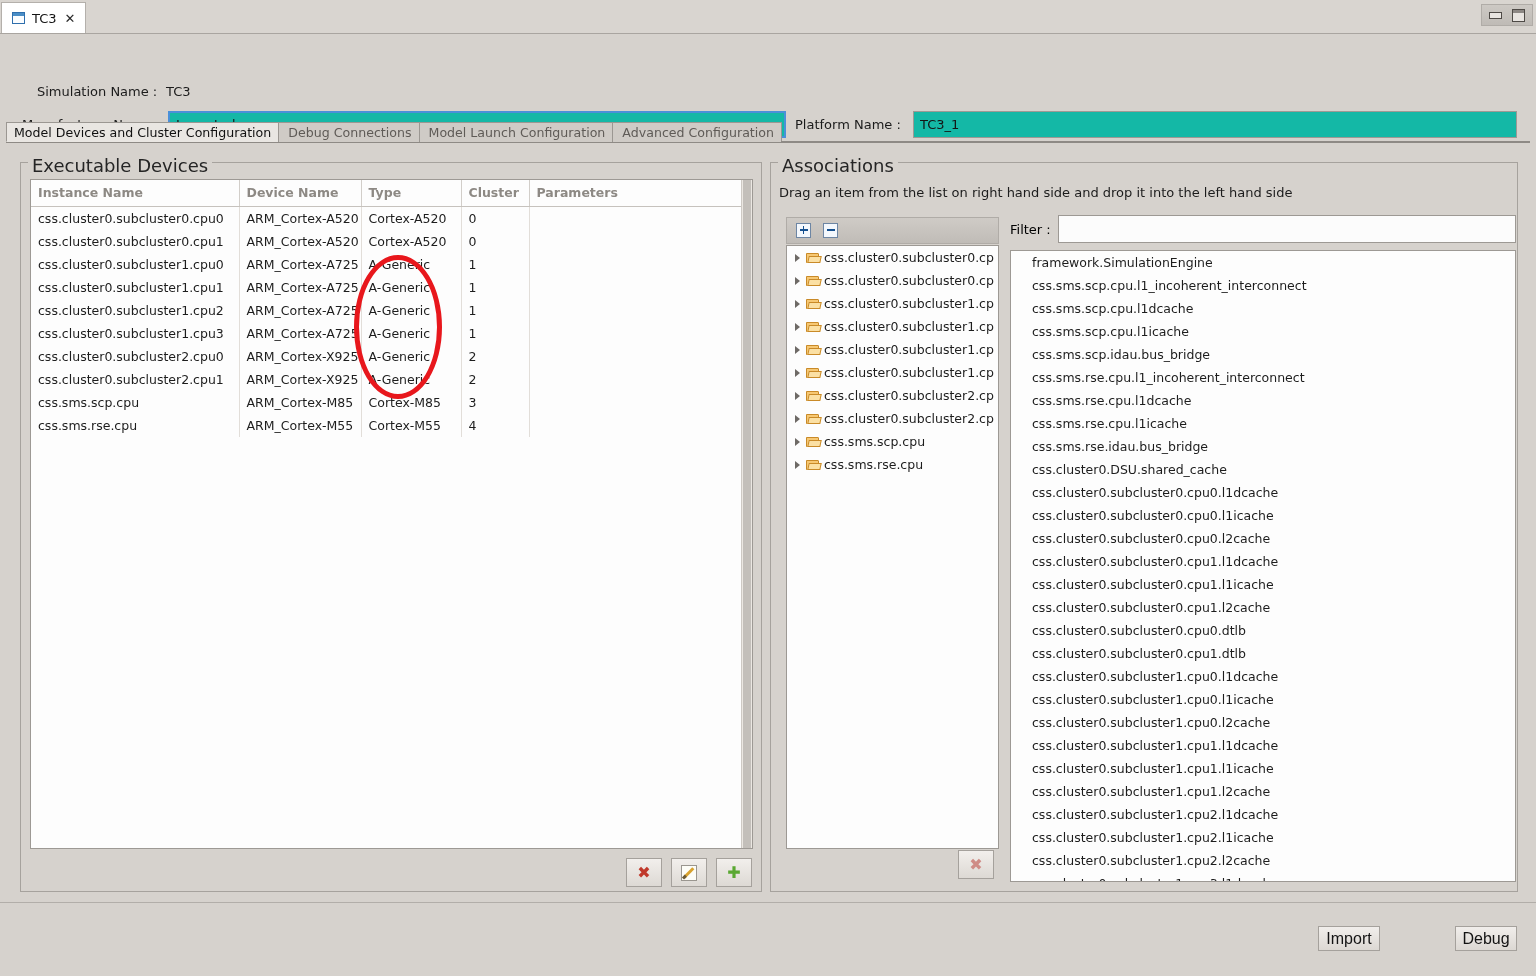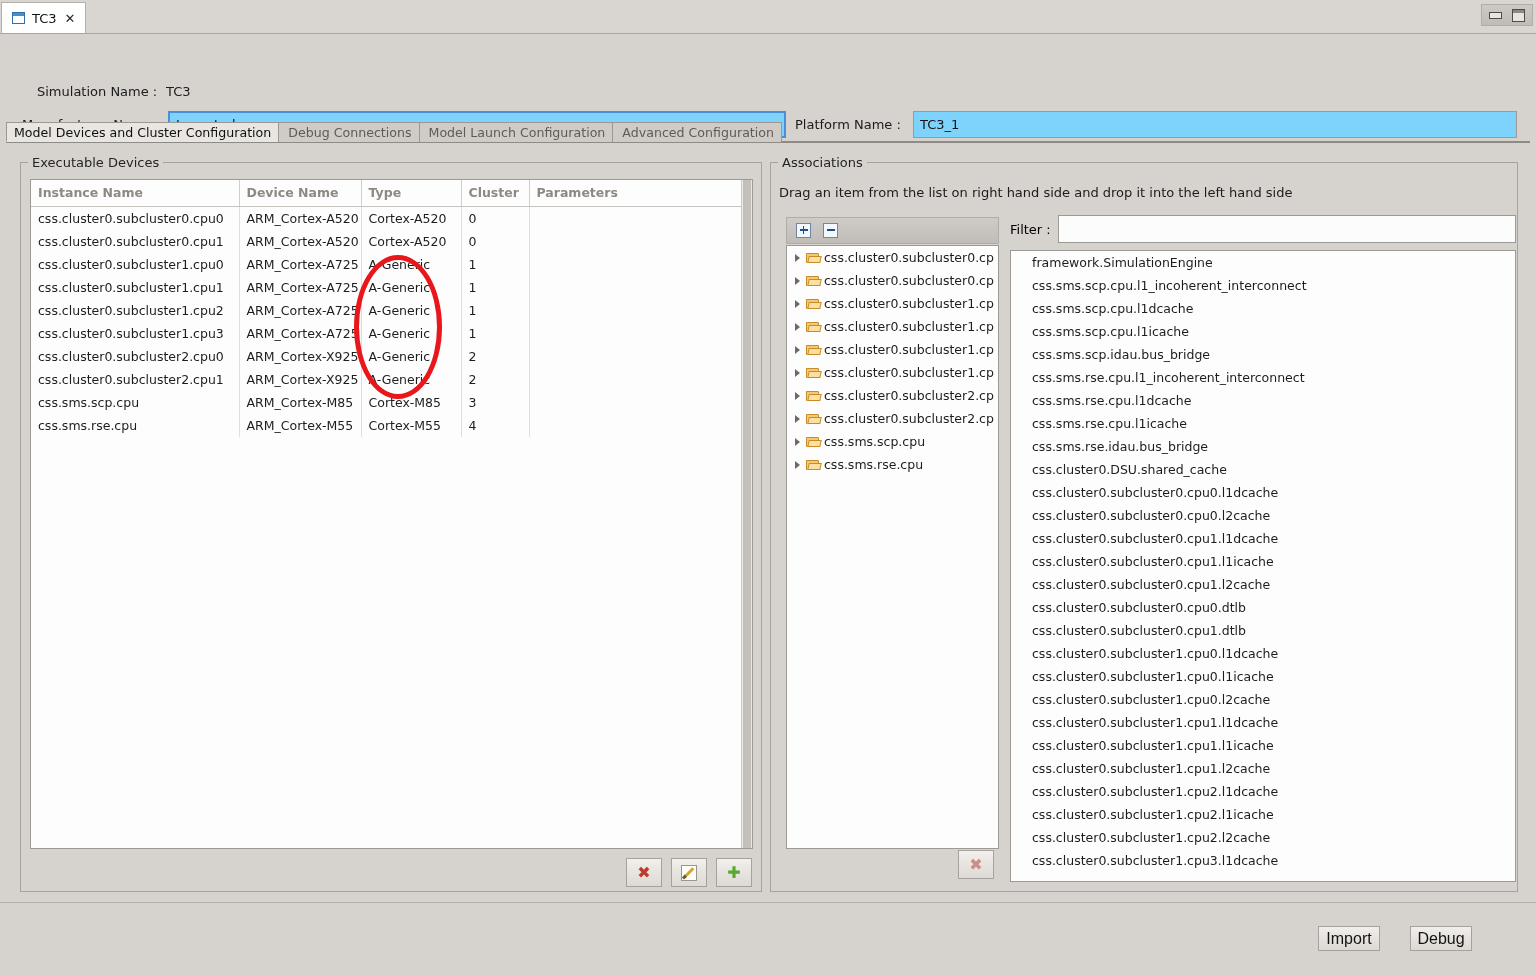--- a/index.html
+++ b/index.html
@@ -57,21 +57,21 @@
 
   
   .hdr { position: absolute; left: 0; top: 34px; width: 1536px; height: 84px; }
   .lbl { position: absolute; font-size: 13px; color: #1b1b1b; white-space: nowrap; }
   .sim-lbl { left: 37px; top: 50px; }
   .sim-val { left: 166px; top: 50px; }
   .man-lbl { left: 22px; top: 83px; }
   .plat-lbl { left: 795px; top: 83px; }
   .txtfield {
     position: absolute; box-sizing: border-box;
-    background: #7dd3fc; font-family: "DejaVu Sans", sans-serif;
+    background: #14b8a6; font-family: "DejaVu Sans", sans-serif;
     font-size: 13px; color: #151515; padding: 0 6px;
   }
   .man-field { left: 168px; top: 77px; width: 618px; height: 27px; border: 2px solid #4a90d9; }
   .plat-field { left: 913px; top: 77px; width: 604px; height: 27px; border: 1px solid #9d9994; }
 
   
   .tabstrip {
     position: absolute; left: 6px; top: 122px; width: 1524px; height: 21px;
     display: flex; align-items: stretch;
     border-bottom: 1px solid #8e8a85;
@@ -88,21 +88,21 @@
   .tab-filler { flex: 1 1 auto; border-bottom: 1px solid #8e8a85; }
 
   
   .group {
     position: absolute; box-sizing: border-box;
     border: 1px solid #a6a29d;
   }
   .group-title {
     position: absolute; top: -8px; left: 7px;
     background: #d6d2cd; padding: 0 4px;
-    font-size: 13px; color: #252525; white-space: nowrap;
+    font-size: 18px; color: #252525; white-space: nowrap;
   }
   #grp-devices { left: 20px; top: 162px; width: 742px; height: 730px; }
   #grp-assoc  { left: 770px; top: 162px; width: 748px; height: 730px; }
 
   
   .tbl-wrap {
     position: absolute; left: 9px; top: 16px; width: 723px; height: 670px;
     background: #fdfdfd; border: 1px solid #9d9994; box-sizing: border-box;
     overflow: hidden;
   }
@@ -214,21 +214,21 @@
   .btn {
     position: absolute; height: 25px;
     background: linear-gradient(#f1eeeb, #dcd8d3);
     border: 1px solid #a5a19c; box-sizing: border-box;
     font-family: Liberation Sans, sans-serif; font-size: 16px; color: #141414;
     display: flex; align-items: center; justify-content: center; cursor: pointer;
   }
   .btn.disabled { color: #a5a19c; background: #ddd9d4; }
   #btn-save   { left: 1325px; top: 926px; width: 49px; }
   #btn-import { left: 1318px; top: 926px; width: 62px; }
-  #btn-debug  { left: 1410px; top: 926px; width: 62px; }
+  #btn-debug  { left: 1455px; top: 926px; width: 62px; }
 
   
   .annot-ellipse {
     position: absolute; left: 354px; top: 255px; width: 88px; height: 144px;
     border: 5px solid #e8171c; border-radius: 50%;
     box-sizing: border-box; pointer-events: none;
   }
 </style>
 </head>
 <body>
@@ -440,20 +440,21 @@
       <div class="list-row">css.sms.scp.cpu.l1_incoherent_interconnect</div>
       <div class="list-row">css.sms.scp.cpu.l1dcache</div>
       <div class="list-row">css.sms.scp.cpu.l1icache</div>
       <div class="list-row">css.sms.scp.idau.bus_bridge</div>
       <div class="list-row">css.sms.rse.cpu.l1_incoherent_interconnect</div>
       <div class="list-row">css.sms.rse.cpu.l1dcache</div>
       <div class="list-row">css.sms.rse.cpu.l1icache</div>
       <div class="list-row">css.sms.rse.idau.bus_bridge</div>
       <div class="list-row">css.cluster0.DSU.shared_cache</div>
       <div class="list-row">css.cluster0.subcluster0.cpu0.l1dcache</div>
+      <div class="list-row">css.cluster0.subcluster0.cpu0.l1icache</div>
       <div class="list-row">css.cluster0.subcluster0.cpu0.l2cache</div>
       <div class="list-row">css.cluster0.subcluster0.cpu1.l1dcache</div>
       <div class="list-row">css.cluster0.subcluster0.cpu1.l1icache</div>
       <div class="list-row">css.cluster0.subcluster0.cpu1.l2cache</div>
       <div class="list-row">css.cluster0.subcluster0.cpu0.dtlb</div>
       <div class="list-row">css.cluster0.subcluster0.cpu1.dtlb</div>
       <div class="list-row">css.cluster0.subcluster1.cpu0.l1dcache</div>
       <div class="list-row">css.cluster0.subcluster1.cpu0.l1icache</div>
       <div class="list-row">css.cluster0.subcluster1.cpu0.l2cache</div>
       <div class="list-row">css.cluster0.subcluster1.cpu1.l1dcache</div>

